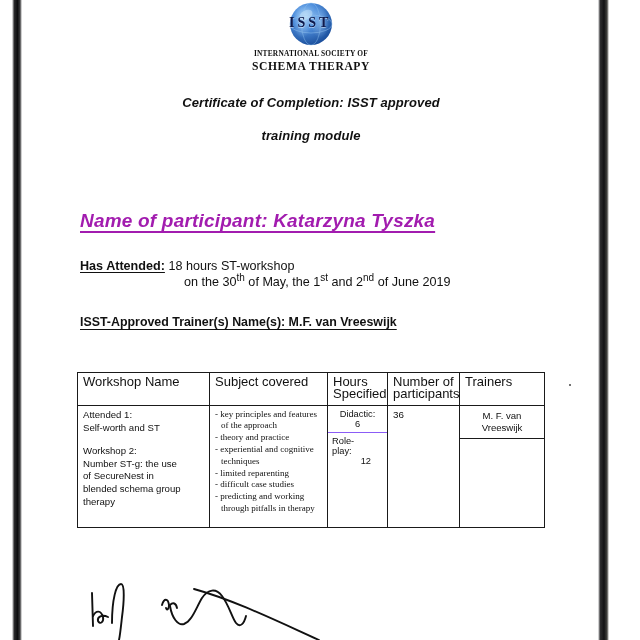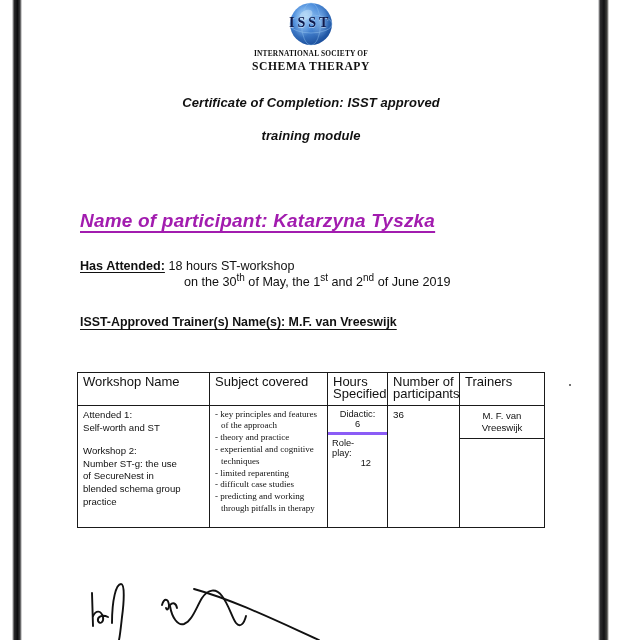--- a/index.html
+++ b/index.html
@@ -207,21 +207,21 @@
   }
   .subj-list li {
     padding-left: 6px;
     text-indent: -6px;
     margin-bottom: .5px;
     font-family: Liberation Serif, serif;
   }
   .subj-list li::before { content: "- "; }
   .hours-cell { padding: 0 !important; }
   .hours-row-1 {
-    border-bottom: 3px solid #8b5cf6;
+    border-bottom: 1px solid #8b5cf6;
     padding: 3px 4px 3px 4px;
   }
   .hours-row-2 { padding: 3px 4px; }
   .hlabel { text-align: left; display: block; }
   .hnum   { text-align: center; display: block; }
   .hnum-right { text-align: right; display: block; padding-right: 12px; }
 
   .cell-part {
     text-align: center;
     vertical-align: middle;
@@ -340,21 +340,21 @@
       <tbody>
         <tr>
           <td class="cell-name">
             <span>Attended 1:</span><br>
             <span>Self-worth and ST</span>
             <span class="gap"></span>
             <span>Workshop 2:</span><br>
             <span>Number ST-g: the use</span><br>
             <span>of SecureNest in</span><br>
             <span>blended schema group</span><br>
-            <span>practice</span>
+            <span>therapy</span>
           </td>
 
           <td>
             <ul class="subj-list">
               <li>key principles and features of the approach</li>
               <li>theory and practice</li>
               <li>experiential and cognitive techniques</li>
               <li>limited reparenting</li>
               <li>difficult case studies</li>
               <li>predicting and working through pitfalls in therapy</li>

